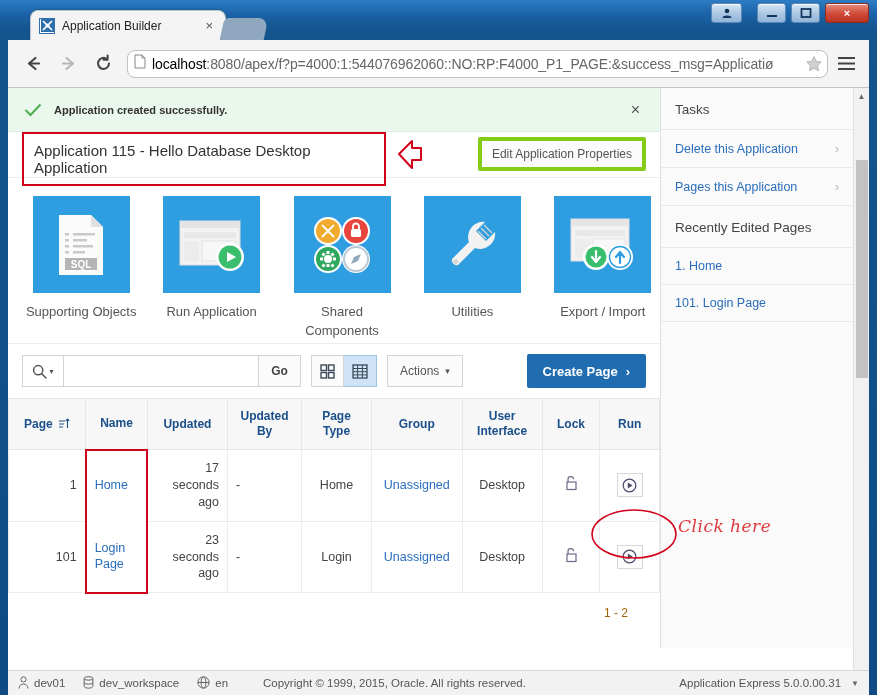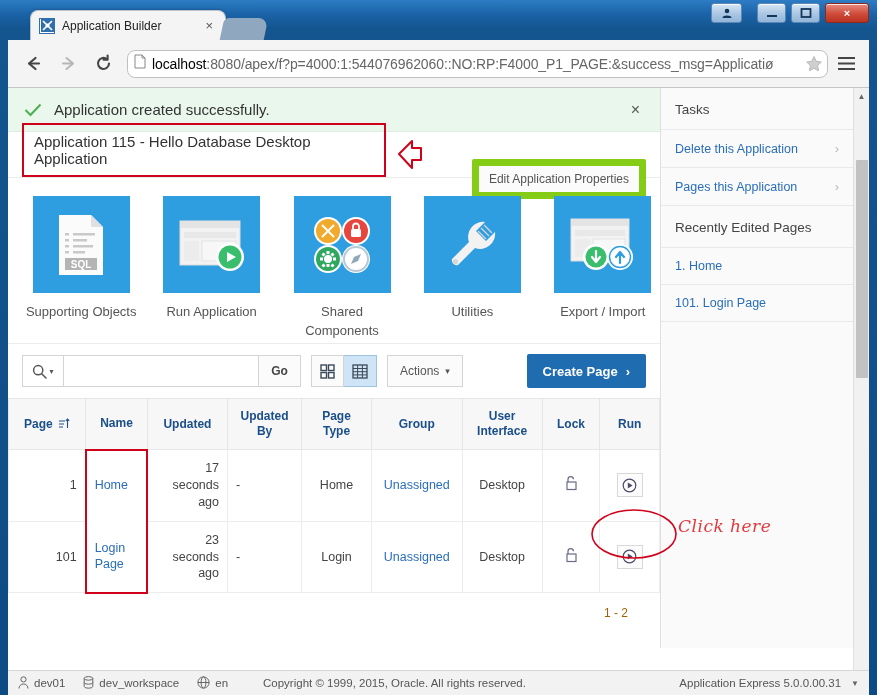--- a/index.html
+++ b/index.html
@@ -108,36 +108,36 @@
     position: absolute; left: 653px; top: 0; width: 192px; height: 560px;
     background: #fafafa;
   }
 
   
   #banner {
     height: 44px; background: #eaf7ed; border-bottom: 1px solid #dfeee3;
     display: flex; align-items: center; padding: 0 16px;
   }
   #banner .check { color: #4caf50; font-size: 20px; margin-right: 12px; line-height: 1; }
-  #banner .msg { font-size: 15px; font-weight: normal; color: #333; flex: 1; }
+  #banner .msg { font-size: 11px; font-weight: bold; color: #333; flex: 1; }
   #banner .x { font-size: 16px; color: #555; padding: 0 4px; }
 
   
   #apptitlerow {
-    height: 46px; display: flex; align-items: flex-end; padding: 0 14px;
+    height: 46px; display: flex; align-items: flex-start; padding: 0 14px;
     border-bottom: 1px solid #ececec; position: relative;
   }
   #apptitle {
     font-size: 15px; color: #333; padding: 8px 10px;
     border: 2px solid #d0021b; flex: none; width: 364px;
   }
   #editprops {
-    position: absolute; right: 14px; top: 27px;
+    position: absolute; right: 14px; top: 5px;
     font-size: 12px; color: #555; background: #fbfbfb;
-    border: 7px solid #84cc16; border-radius: 2px; padding: 6px 10px;
+    border: 4px solid #84cc16; border-radius: 2px; padding: 6px 10px;
   }
   #redarrow { position: absolute; left: 386px; top: 6px; }
 
   
   #tiles {
     display: flex; padding: 18px 0 10px 0;
     border-bottom: 1px solid #ececec; height: 166px;
   }
   .tile { width: 130px; margin-left: 16px; text-align: center; }
   .tile .box {

